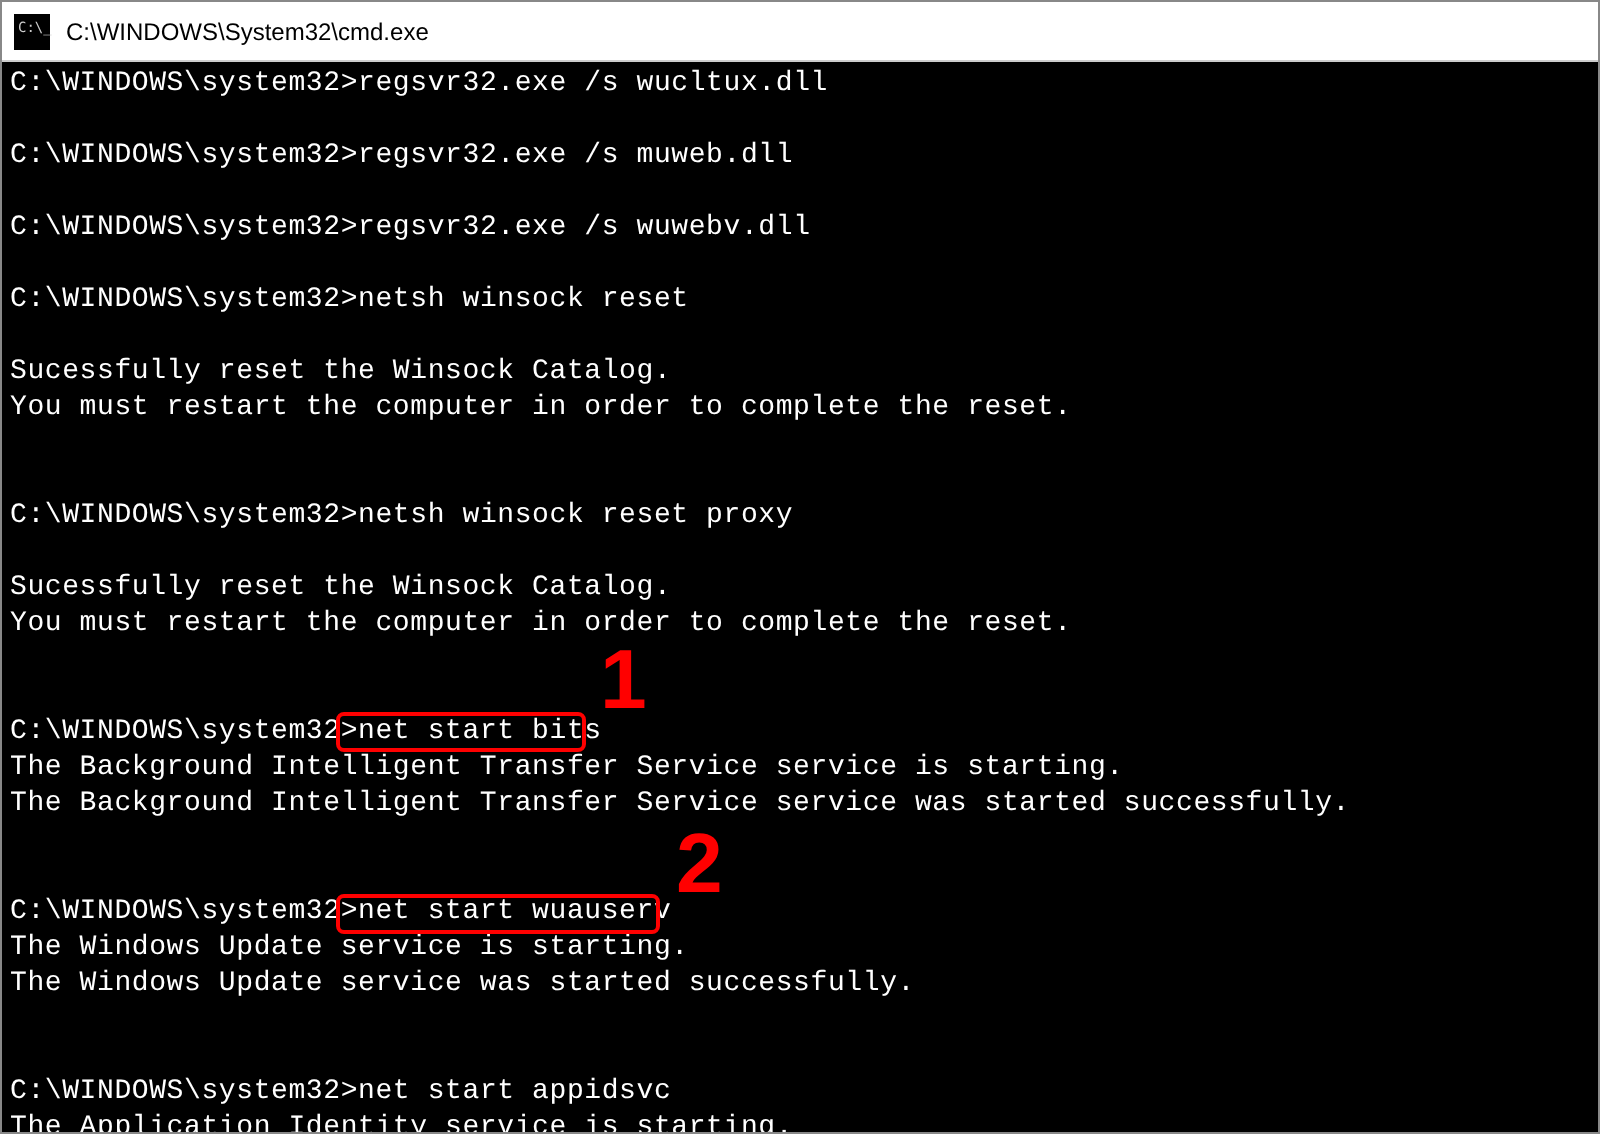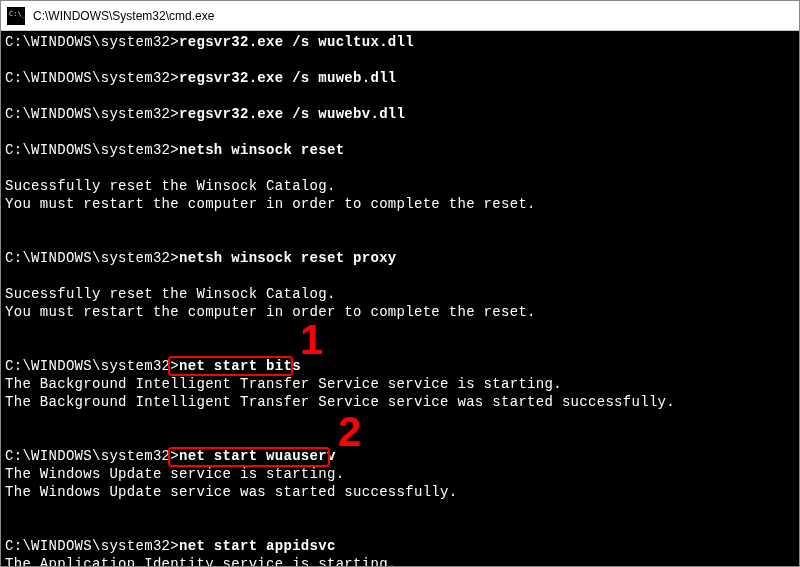--- a/index.html
+++ b/index.html
@@ -72,21 +72,20 @@
     }
     .line {
       display: block;
       min-height: 18px;
     }
     .prompt-seg {
       display: inline;
     }
     .cmd-seg {
       display: inline;
-      font-weight: bold;
     }
     .hl-box {
       position: absolute;
       border: 2px solid #ff0000;
       border-radius: 4px;
       pointer-events: none;
     }
     .hl-num {
       position: absolute;
       color: #ff0000;

